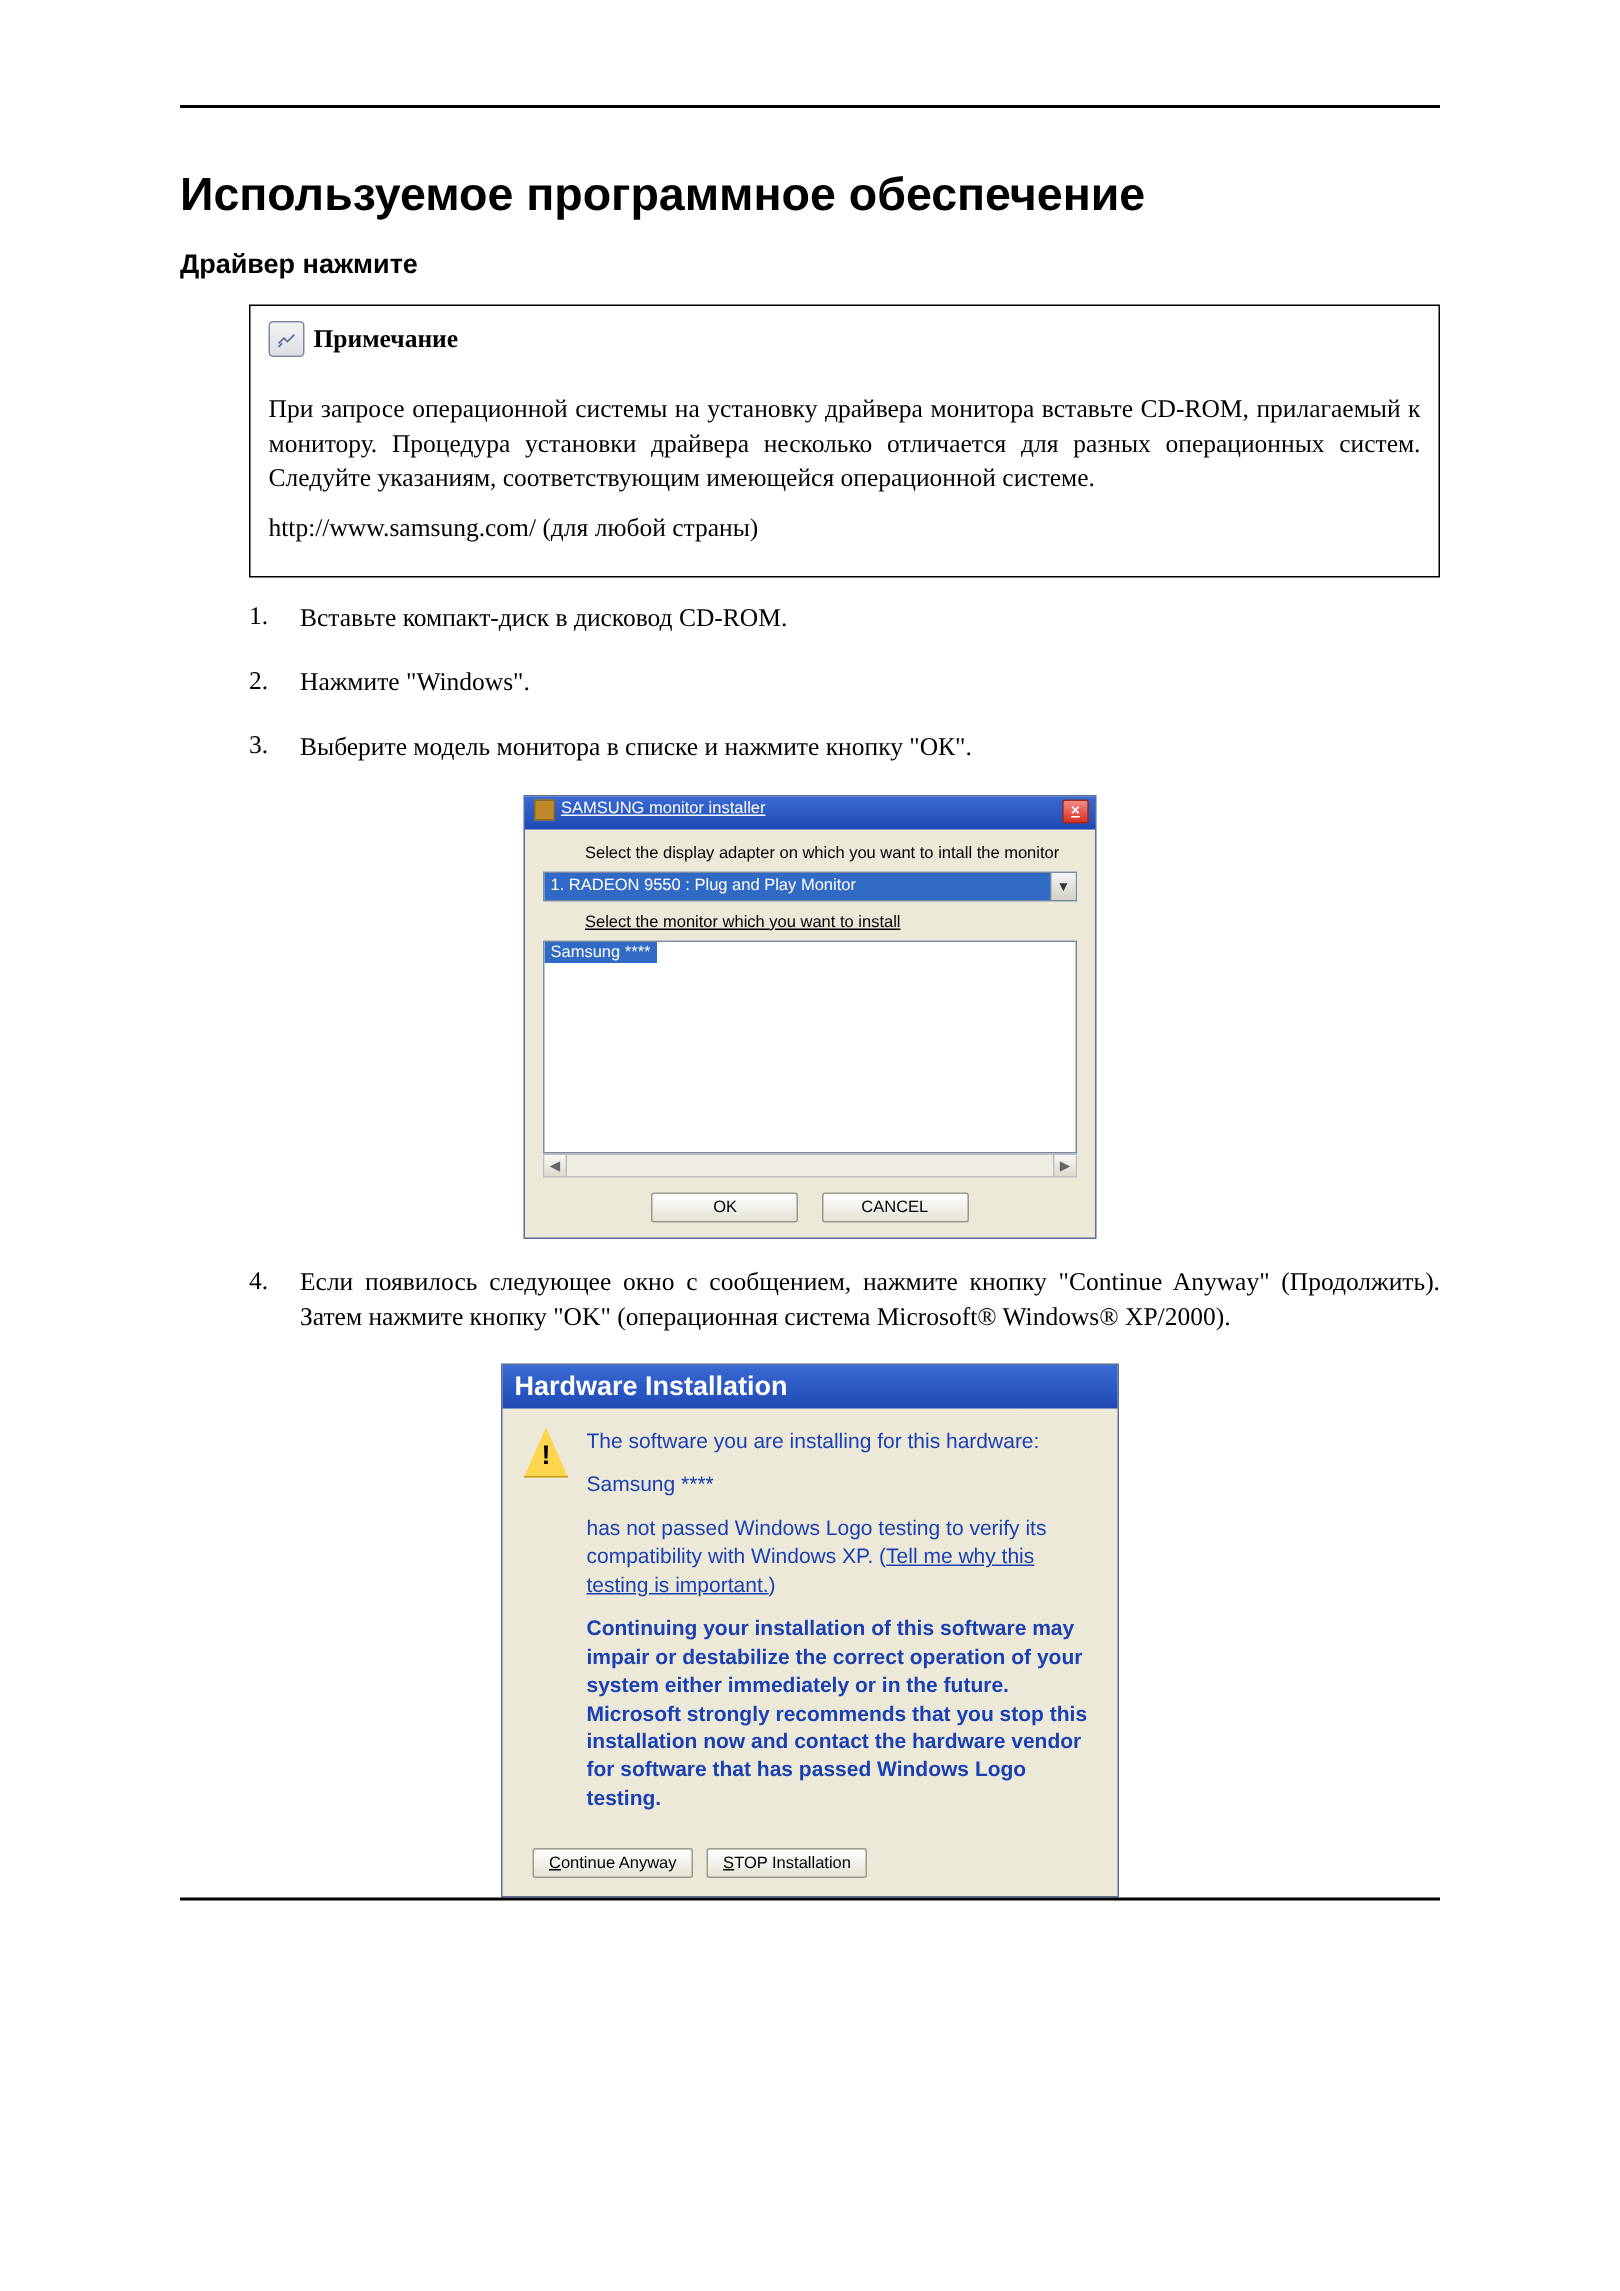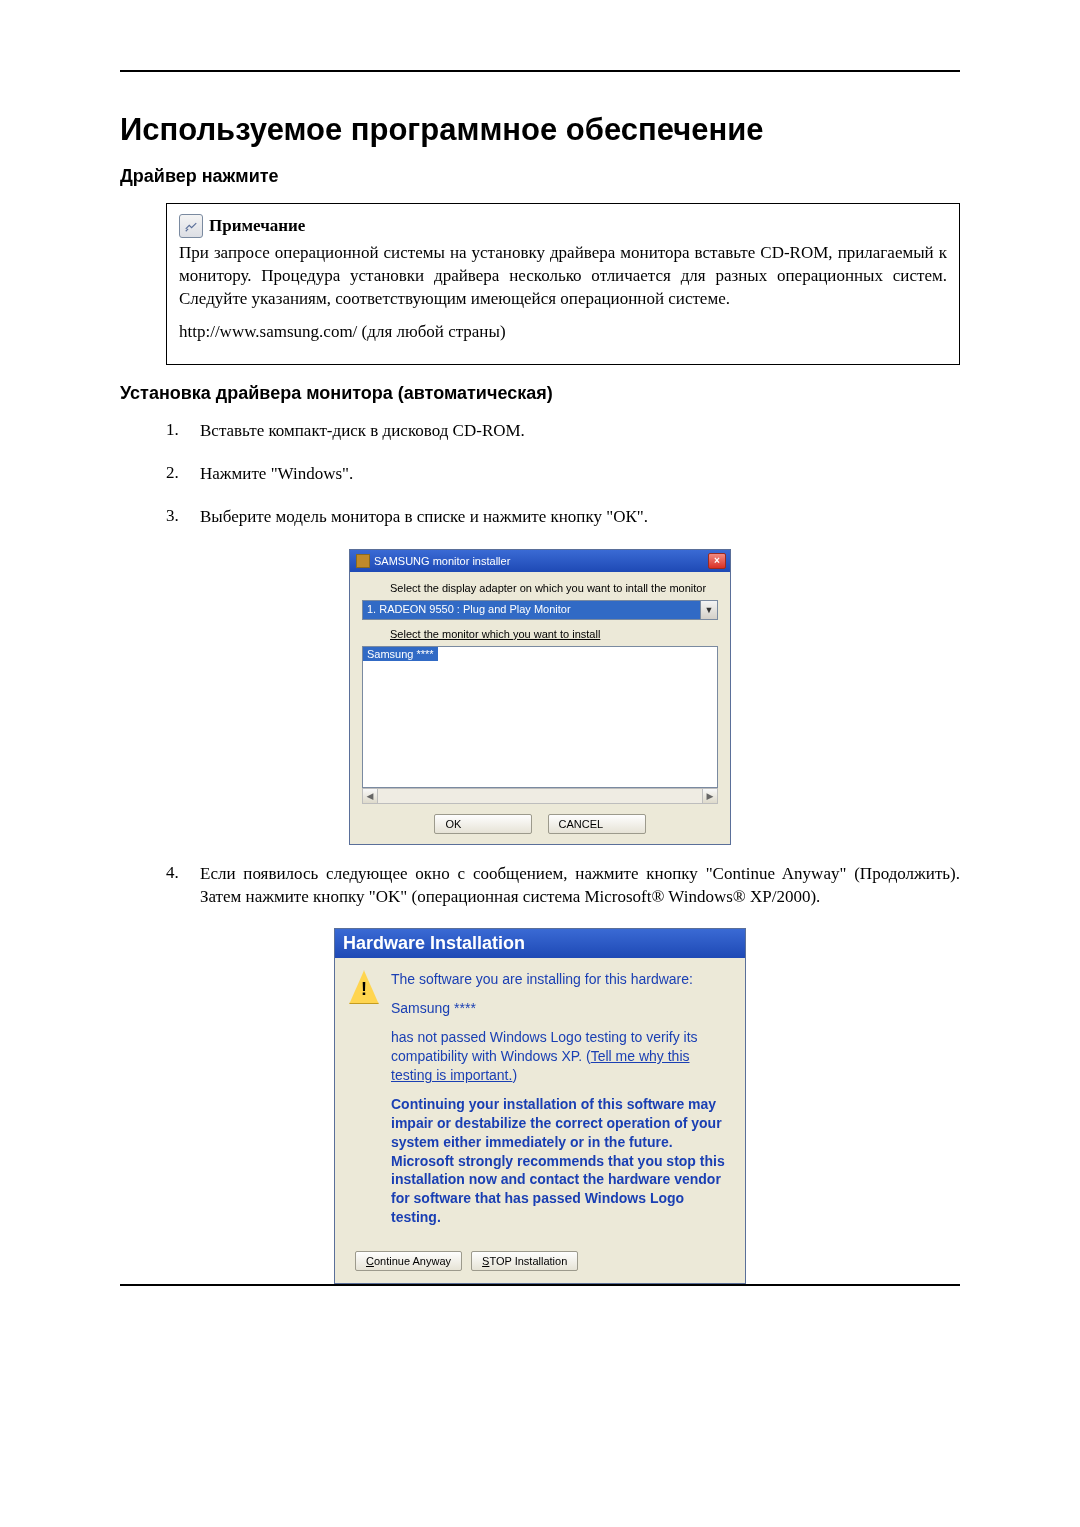--- a/index.html
+++ b/index.html
@@ -32,21 +32,21 @@
   }
   .notebox {
     border: 1px solid #000;
     margin-left: 46px;
     padding: 10px 12px 10px 12px;
   }
   .notehead {
     display: flex;
     align-items: center;
     gap: 6px;
-    margin-bottom: 4px;
+    margin-bottom: 24px;
   }
   .notehead .icon {
     width: 22px;
     height: 22px;
     border: 1px solid #7a8aa0;
     background: linear-gradient(#f4f4f4,#dcdee4);
     border-radius: 3px;
     display: flex;
     align-items: center;
     justify-content: center;
@@ -74,24 +74,25 @@
     margin: 6px auto 18px auto;
     border: 1px solid #5a6f99;
     background: #ece9d8;
     font-family: Tahoma, Arial, sans-serif;
     font-size: 11px;
   }
   .installer .titlebar {
     background: linear-gradient(#3a6ad4,#1e49b5);
     color: #fff;
     display: flex;
-    align-items: center;
+    align-items: flex-start;
     padding: 2px 4px 2px 6px;
     font-size: 11px;
     height: 18px;
+    text-decoration: underline;
   }
   .installer .titlebar .ticon {
     width: 12px; height: 12px;
     background: #c08a2a;
     border: 1px solid #8a6a20;
     margin-right: 4px;
   }
   .installer .titlebar .close {
     width: 16px; height: 14px;
     background: linear-gradient(#f28b82,#d93025);
@@ -133,21 +134,21 @@
     display:flex; align-items:center; justify-content:center;
     font-size:9px; color:#666;
   }
   .installer .hscroll .sbtn.r { border-right:none; border-left:1px solid #bdbdbd; }
   .installer .hscroll .track { flex:1; }
   .installer .btnrow { text-align:center; margin-top:10px; }
   .installer .dlgbtn {
     display:inline-block; min-width:76px; padding:3px 10px; margin:0 6px;
     background:linear-gradient(#fefefe,#e6e3d6);
     border:1px solid #9c9a8c; border-radius:2px; font-size:11px; color:#000;
-    text-align:left;
+    text-align:center;
   }
 
   
   .hwbox {
     width: 410px;
     margin: 8px auto 0 auto;
     border: 1px solid #5a6f99;
     background: #ece9d8;
     font-family: Tahoma, Arial, sans-serif;
     font-size: 11px;
@@ -202,21 +203,20 @@
             <path d="M3 17l6-6 4 4 8-8" fill="none" stroke="#5a6f99" stroke-width="2"></path>
             <path d="M3 21l4-4" fill="none" stroke="#5a6f99" stroke-width="2"></path>
           </svg>
       </span>
       <span class="label">Примечание</span>
     </div>
     <p>При запросе операционной системы на установку драйвера монитора вставьте CD-ROM, прилагаемый к монитору. Процедура установки драйвера несколько отличается для разных операционных систем. Следуйте указаниям, соответствующим имеющейся операционной системе.</p>
     <p>http://www.samsung.com/ (для любой страны)</p>
   </div>
 
-  <h2 class="section">Установка драйвера монитора (автоматическая)</h2>
 
   <div class="ol">
     <div class="li">
       <div class="num">1.</div>
       <div class="txt">Вставьте компакт-диск в дисковод CD-ROM.</div>
     </div>
     <div class="li">
       <div class="num">2.</div>
       <div class="txt">Нажмите "Windows".</div>
     </div>

